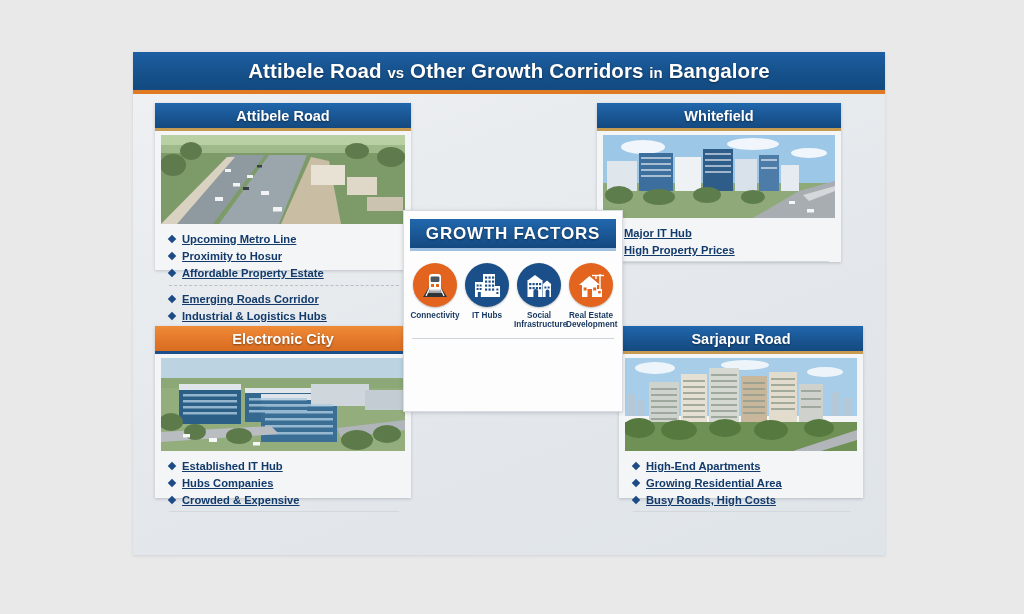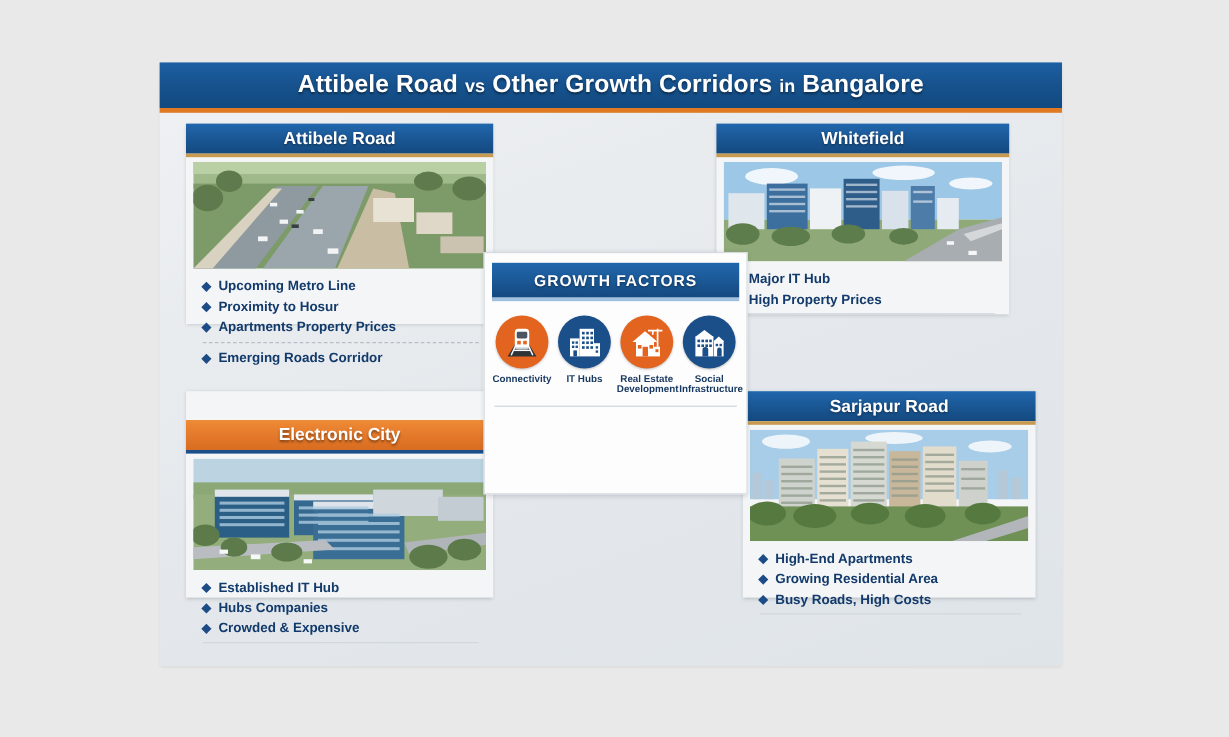--- a/index.html
+++ b/index.html
@@ -49,36 +49,36 @@
     display: flex; align-items: center; justify-content: center;
     overflow: hidden;
   }
   .card-head.blue {
     background: linear-gradient(180deg,#2167ad 0%,#1a5795 50%,#14497f 100%);
     border-bottom: 3px solid #c79a52;
   }
   .card-head.orange {
     background: linear-gradient(180deg,#ef8b36 0%,#e3782a 55%,#d86c20 100%);
     border-bottom: 3px solid #1a4f8c;
-    margin-top: 24px;
   }
   .card-head-text {
     color: #ffffff; font-size: 14.5px; font-weight: bold;
     text-shadow: 0 1px 2px rgba(0,0,0,.45);
     white-space: nowrap;
   }
 
   .photo { width: 100%; position: relative; overflow: hidden; }
 
   .bullets { padding: 9px 0 6px 14px; }
   .bullet {
     display: flex; align-items: center;
     margin-bottom: 5px;
     font-size: 11.2px; font-weight: bold; color: #123a6b;
     white-space: nowrap;
+    text-decoration: underline;
   }
   .dia {
     width: 6px; height: 6px; background: #1c4b86;
     transform: rotate(45deg);
     margin-right: 7px; flex: none;
   }
   .divider {
     border-top: 1px dashed #b9bfc6;
     margin: 6px 12px 7px 0;
   }
@@ -93,21 +93,21 @@
     border: 1px solid #d8dce0;
     box-shadow: 0 1px 4px rgba(40,50,65,.20);
   }
   .gf-head {
     height: 32px; margin: 8px 6px 0 6px;
     background: linear-gradient(180deg,#2167ad 0%,#1a5795 55%,#14497f 100%);
     border-bottom: 3px solid #9fc0e0;
     display: flex; align-items: center; justify-content: center;
   }
   .gf-title {
-    color: #fff; font-size: 13px; font-weight: bold;
+    color: #fff; font-size: 17px; font-weight: bold;
     letter-spacing: .8px;
     text-shadow: 0 1px 2px rgba(0,0,0,.45);
   }
   .gf-body { display: flex; justify-content: space-between; padding: 12px 6px 0 6px; }
   .gf-item { width: 50px; text-align: center; }
   .gf-circle {
     width: 44px; height: 44px; border-radius: 50%;
     margin: 0 auto 4px auto;
     display: flex; align-items: center; justify-content: center;
     box-shadow: 0 1px 2px rgba(0,0,0,.25);
@@ -176,26 +176,30 @@
         <div class="bullet">
           <span class="dia"></span>
           <span>Upcoming Metro Line</span>
         </div>
         <div class="bullet">
           <span class="dia"></span>
           <span>Proximity to Hosur</span>
         </div>
         <div class="bullet">
           <span class="dia"></span>
-          <span>Apartments Property Prices</span>
+          <span>Affordable Property Estate</span>
         </div>
         <div class="divider"></div>
         <div class="bullet">
           <span class="dia"></span>
           <span>Emerging Roads Corridor</span>
+        </div>
+        <div class="bullet">
+          <span class="dia"></span>
+          <span>Industrial &amp; Logistics Hubs</span>
         </div>
       </div>
     </div>
 
     <div class="card" style="left:464px; top:51px; width:244px; height:159px;">
       <div class="card-head blue">
         <span class="card-head-text">Whitefield</span>
       </div>
       <div class="photo" style="height:83px; margin:4px 6px 0 6px; width:auto;">
         <svg width="100%" height="83" viewBox="0 0 232 83" preserveAspectRatio="none">
@@ -460,40 +464,20 @@
                 <rect x="5.8" y="22" width="3" height="5"></rect>
                 <rect x="24.4" y="18.5" width="2" height="2"></rect>
                   <rect x="24.4" y="22" width="2" height="2"></rect>
               </g>
             </svg>
           </div>
           <div class="gf-label">IT Hubs</div>
         </div>
 
         <div class="gf-item">
-          <div class="gf-circle orange">
-            <svg width="30" height="30" viewBox="0 0 30 30">
-              <g stroke="#ffffff" stroke-width="1.4" fill="none">
-                <line x1="24" y1="4" x2="24" y2="20"></line>
-                  <line x1="16" y1="5.5" x2="28" y2="5.5"></line>
-                <line x1="20" y1="5.5" x2="20" y2="9"></line>
-              </g>
-              <path d="M3 15 L13.5 6 L24 15 Z" fill="#ffffff"></path>
-              <rect x="6" y="14.5" width="15" height="12.5" fill="#ffffff"></rect>
-              <rect x="11.5" y="19" width="4.5" height="8" fill="#e2641f"></rect>
-              <rect x="7.6" y="17.5" width="3" height="3" fill="#e2641f"></rect>
-              <rect x="17.2" y="17.5" width="3" height="3" fill="#e2641f"></rect>
-              <rect x="21" y="19" width="5" height="8" fill="#ffffff"></rect>
-              <rect x="22.2" y="21" width="2.5" height="2.5" fill="#e2641f"></rect>
-            </svg>
-          </div>
-          <div class="gf-label">Real Estate Development</div>
-        </div>
-
-        <div class="gf-item">
           <div class="gf-circle blue">
             <svg width="30" height="30" viewBox="0 0 30 30">
               <path d="M3 11 L11 5 L19 11 Z" fill="#ffffff"></path>
               <rect x="3.5" y="10.5" width="15" height="16.5" fill="#ffffff"></rect>
               <rect x="19" y="14" width="8" height="13" fill="#ffffff"></rect>
               <path d="M18.4 14.5 L23 10.5 L27.6 14.5 Z" fill="#ffffff"></path>
               <g fill="#1b4f8a">
                 <rect x="5.2" y="13" width="2.2" height="2.2"></rect>
                   <rect x="8.5" y="13" width="2.2" height="2.2"></rect>
                 <rect x="11.8" y="13" width="2.2" height="2.2"></rect>
@@ -505,18 +489,38 @@
                 <path d="M9.4 21.5 a2.4 2.4 0 0 1 4.8 0 L14.2 27 L9.4 27 Z"></path>
                 <rect x="20.4" y="16.5" width="2" height="2"></rect>
                   <rect x="23.6" y="16.5" width="2" height="2"></rect>
                 <path d="M21.6 21.5 a1.9 1.9 0 0 1 3.8 0 L25.4 27 L21.6 27 Z"></path>
               </g>
             </svg>
           </div>
           <div class="gf-label">Social Infrastructure</div>
         </div>
 
+        <div class="gf-item">
+          <div class="gf-circle orange">
+            <svg width="30" height="30" viewBox="0 0 30 30">
+              <g stroke="#ffffff" stroke-width="1.4" fill="none">
+                <line x1="24" y1="4" x2="24" y2="20"></line>
+                  <line x1="16" y1="5.5" x2="28" y2="5.5"></line>
+                <line x1="20" y1="5.5" x2="20" y2="9"></line>
+              </g>
+              <path d="M3 15 L13.5 6 L24 15 Z" fill="#ffffff"></path>
+              <rect x="6" y="14.5" width="15" height="12.5" fill="#ffffff"></rect>
+              <rect x="11.5" y="19" width="4.5" height="8" fill="#e2641f"></rect>
+              <rect x="7.6" y="17.5" width="3" height="3" fill="#e2641f"></rect>
+              <rect x="17.2" y="17.5" width="3" height="3" fill="#e2641f"></rect>
+              <rect x="21" y="19" width="5" height="8" fill="#ffffff"></rect>
+              <rect x="22.2" y="21" width="2.5" height="2.5" fill="#e2641f"></rect>
+            </svg>
+          </div>
+          <div class="gf-label">Real Estate Development</div>
+        </div>
+
       </div>
       <div class="gf-underline"></div>
     </div>
 
   </div>
 </div>
 
 </body></html>

